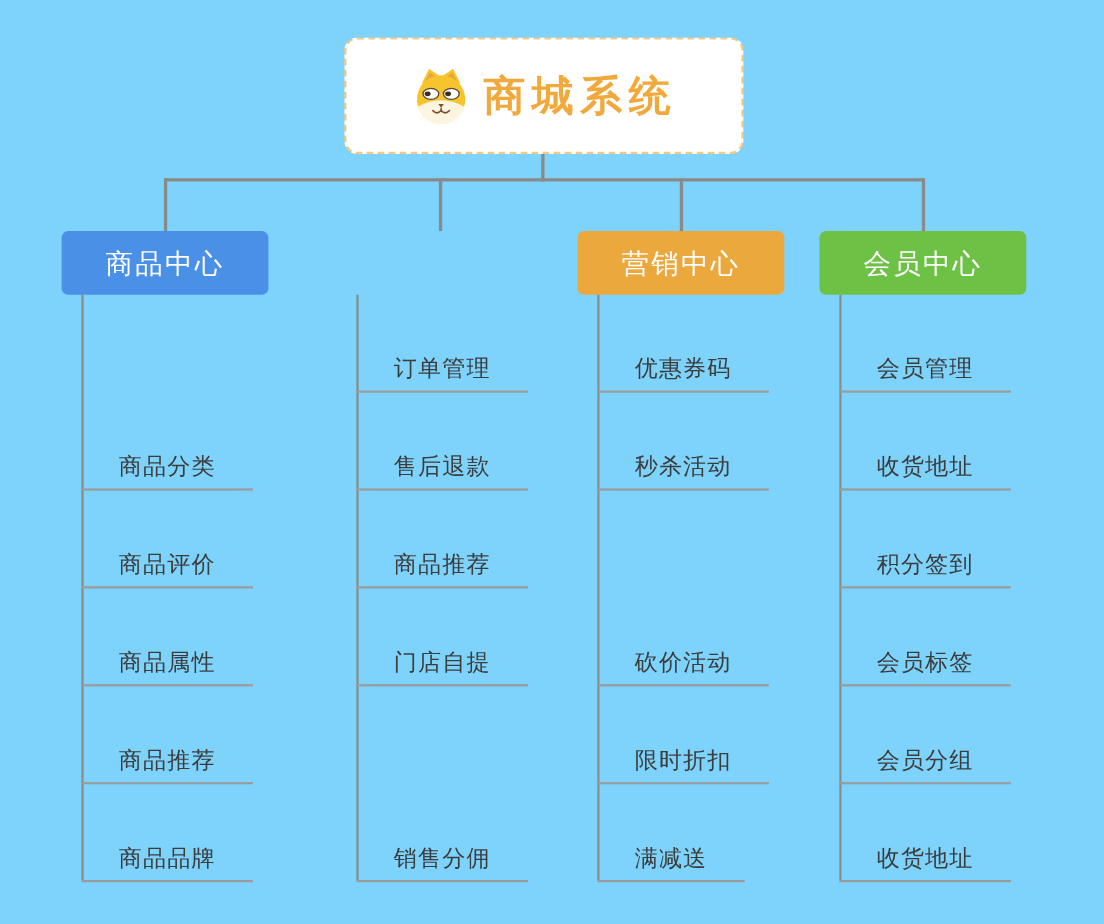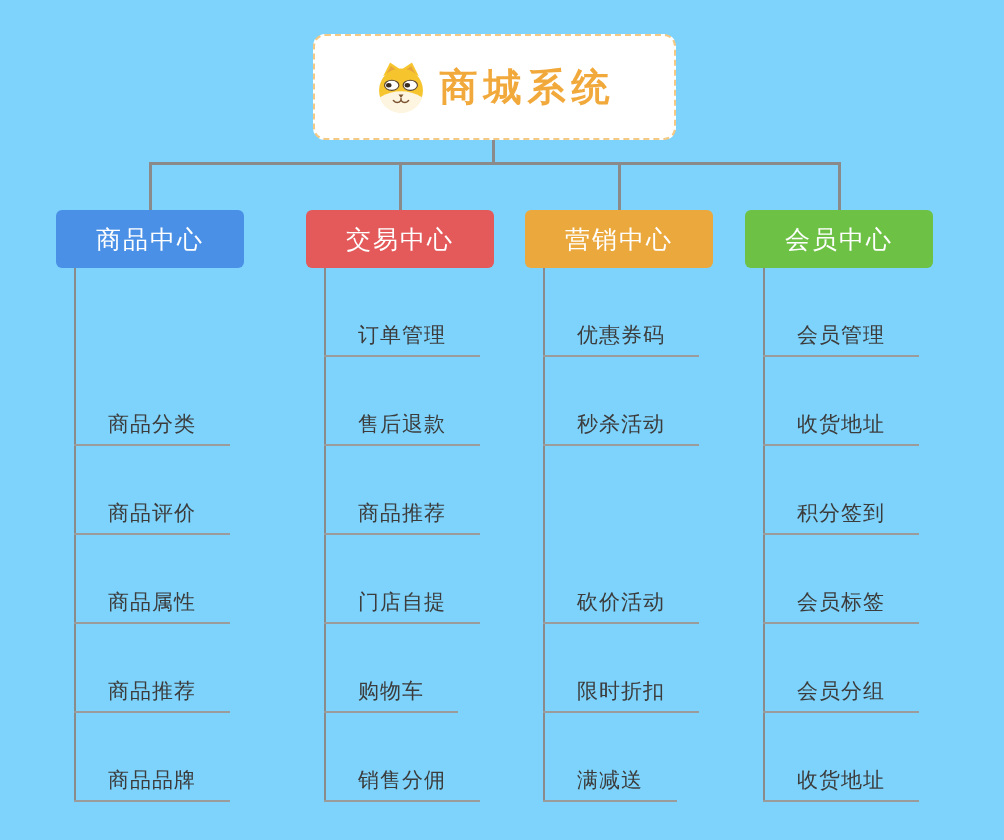--- a/index.html
+++ b/index.html
@@ -95,36 +95,32 @@
     <div class="leaf r4">
         <span>商品推荐</span>
       </div>
     <div class="leaf r5">
         <span>商品品牌</span>
       </div>
   </div>
 
   <div class="col col-1">
     <div class="line drop"></div>
-    <div class="branch-box" style="background-color: rgb(228, 89, 89);">交易中心</div>
     <div class="line trunk"></div>
     <div class="leaf r0">
         <span>订单管理</span>
       </div>
     <div class="leaf r1">
         <span>售后退款</span>
       </div>
     <div class="leaf r2">
         <span>商品推荐</span>
       </div>
     <div class="leaf r3">
         <span>门店自提</span>
-      </div>
-    <div class="leaf r4">
-        <span>购物车</span>
       </div>
     <div class="leaf r5">
         <span>销售分佣</span>
       </div>
   </div>
 
   <div class="col col-2">
     <div class="line drop"></div>
     <div class="branch-box" style="background-color: rgb(235, 168, 60);">营销中心</div>
     <div class="line trunk"></div>

